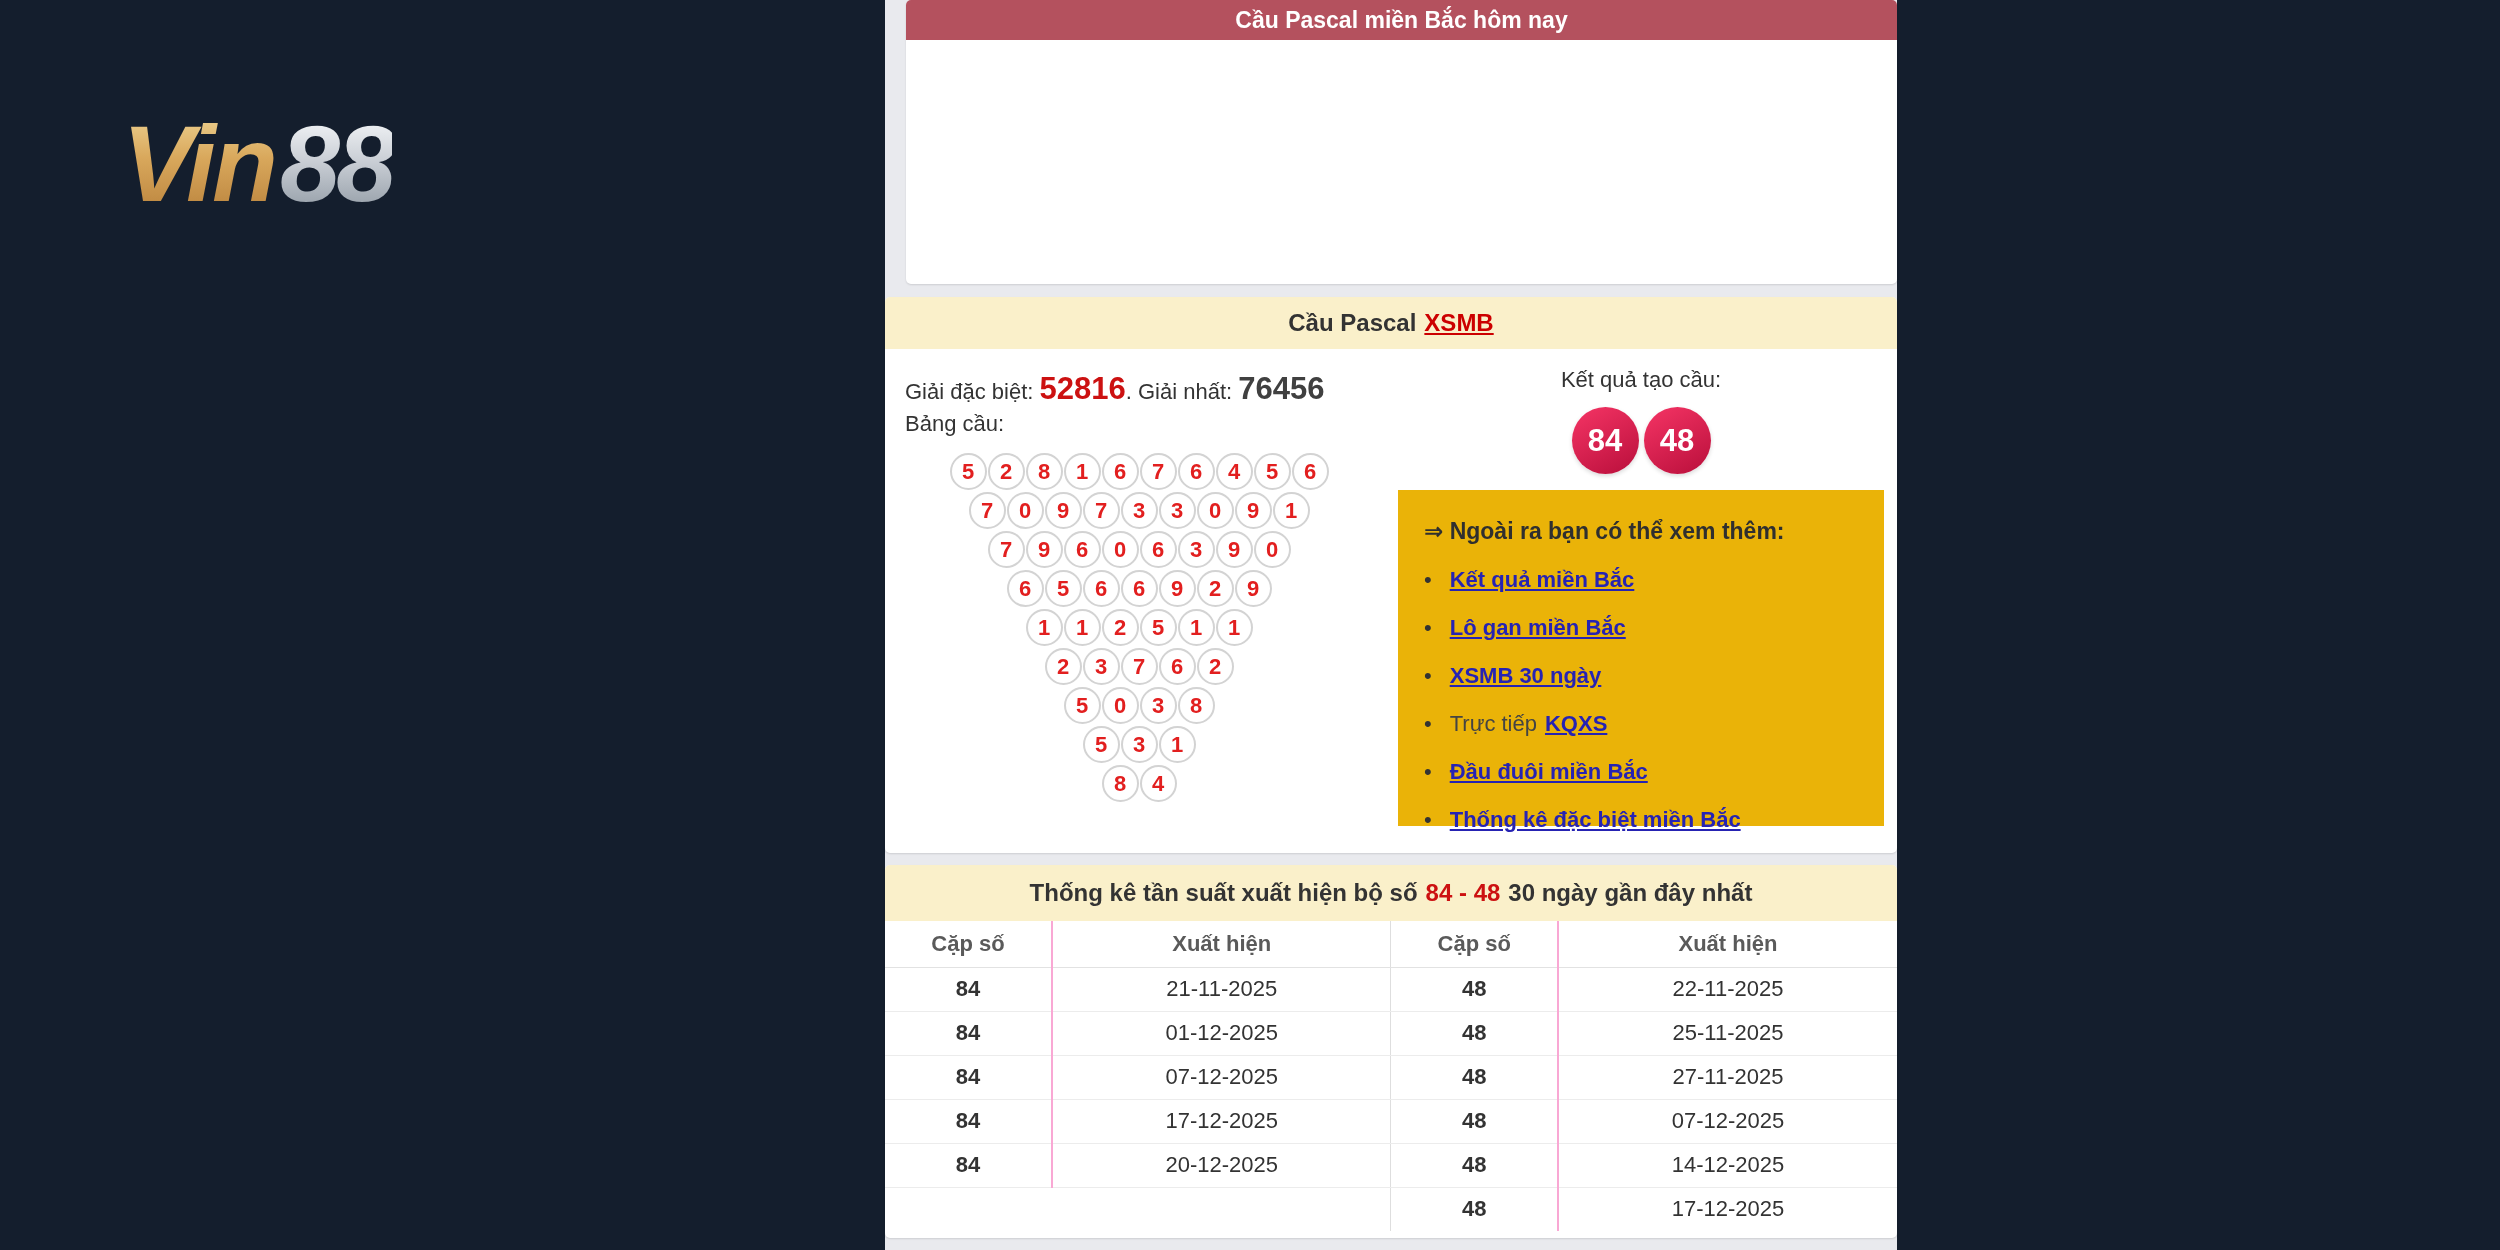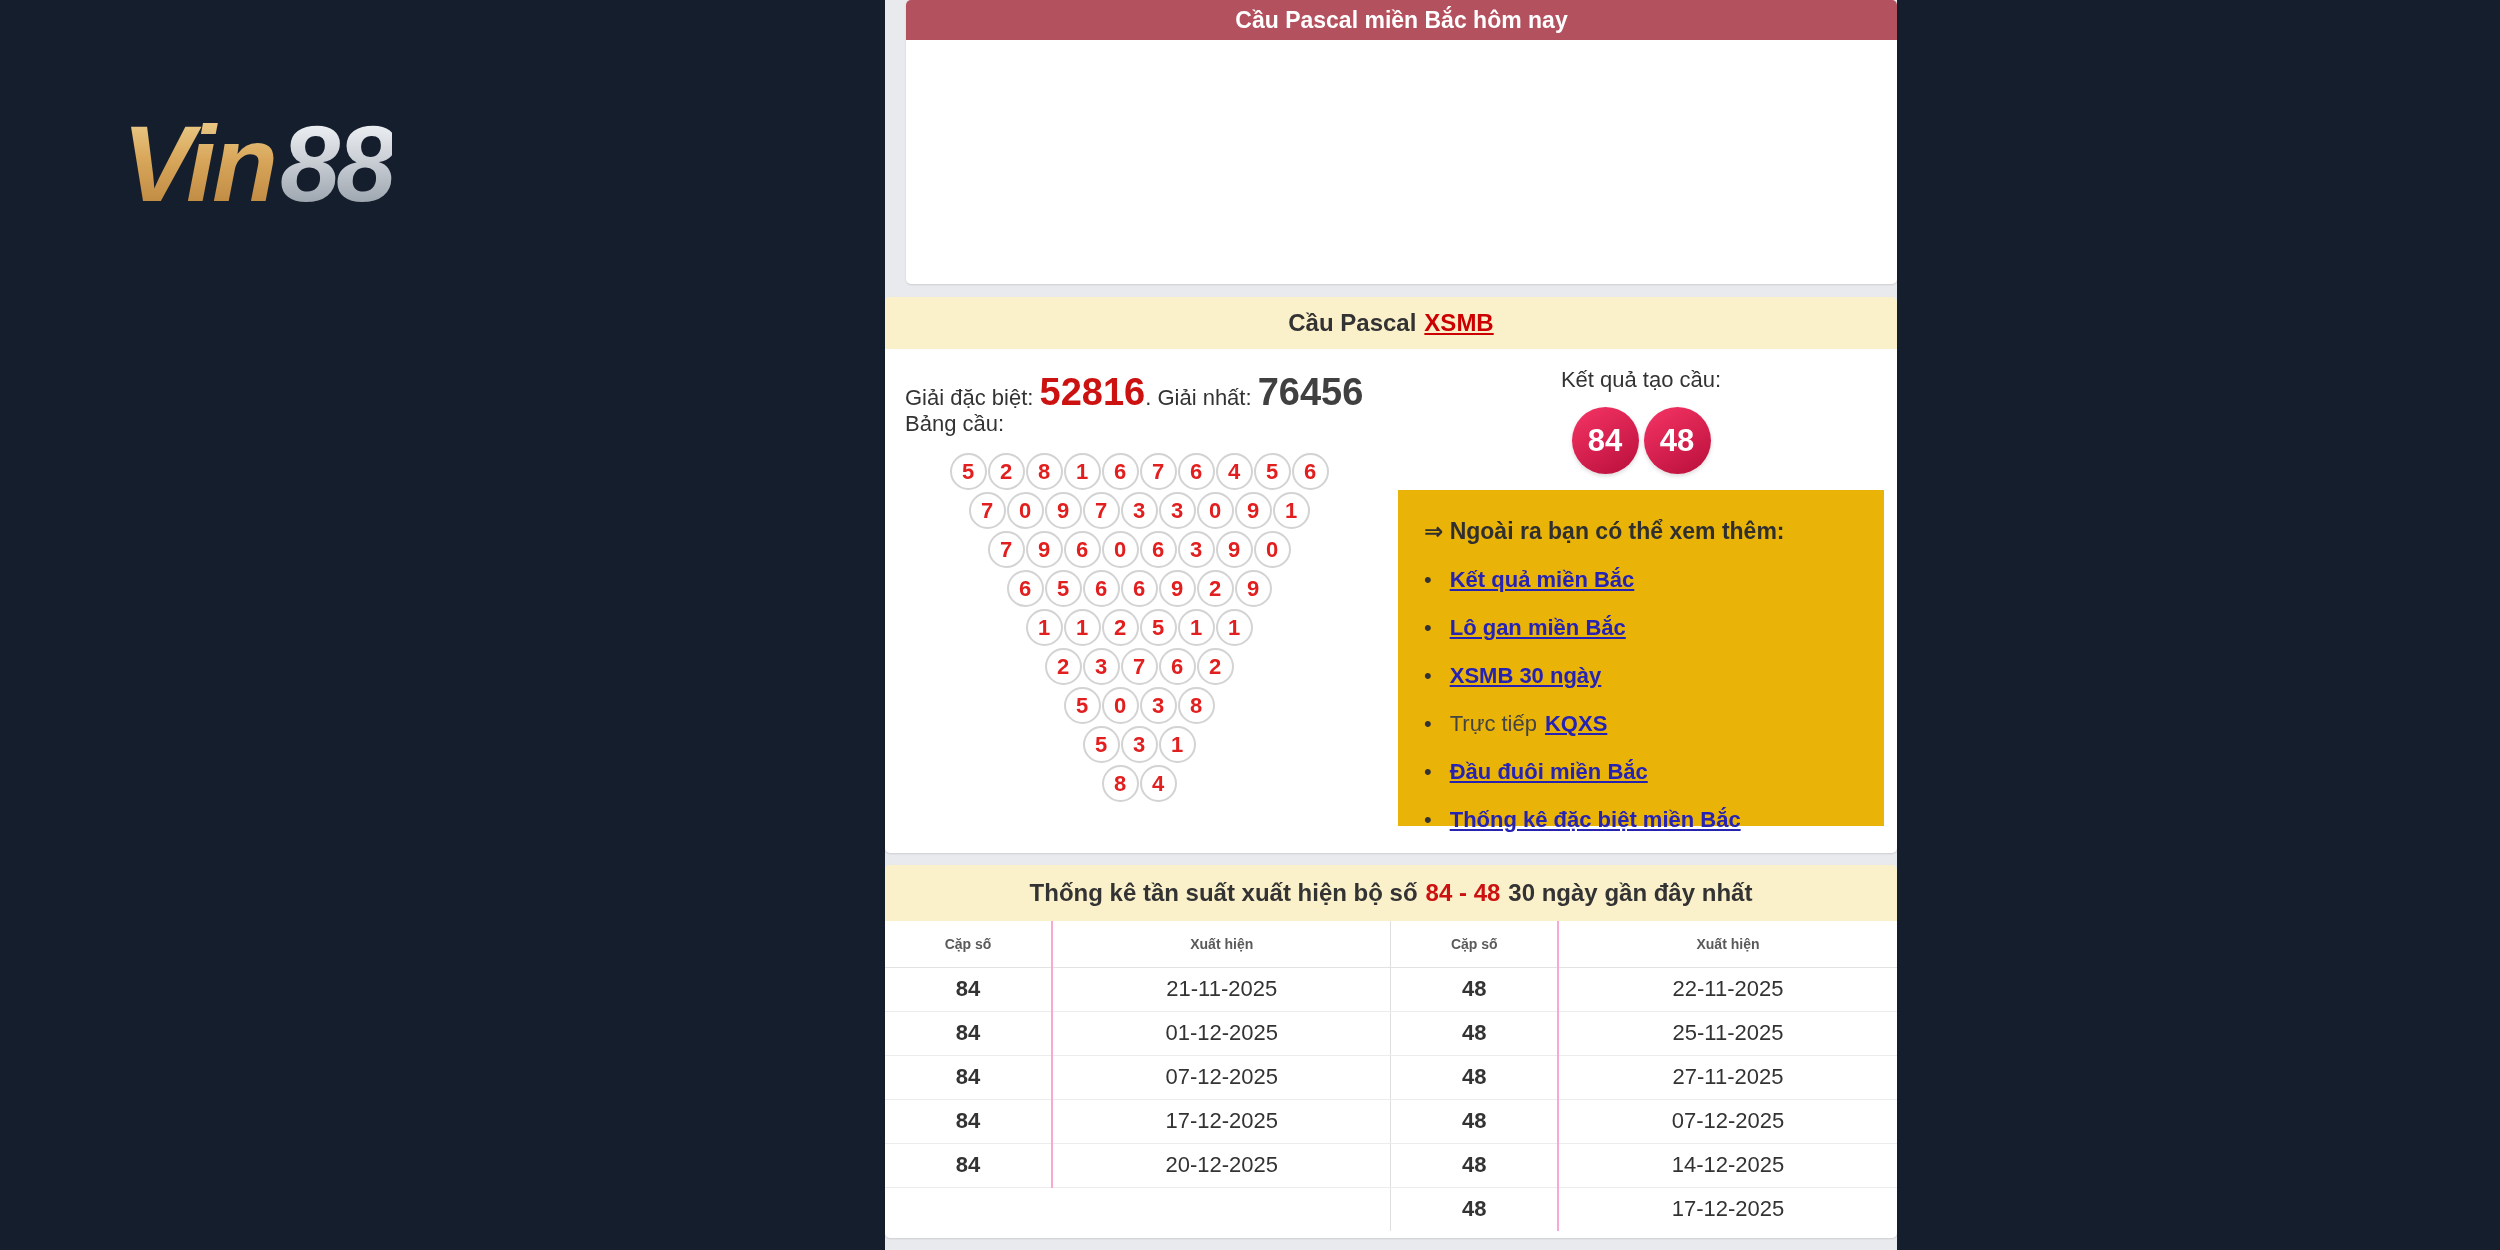--- a/index.html
+++ b/index.html
@@ -77,21 +77,21 @@
     height:52px; background:#faf0ca;
     display:flex; align-items:center; justify-content:center;
     font-weight:bold; font-size:24px; color:#333;
   }
   .xsmb-link { color:#cc0000; text-decoration:underline; margin-left:8px; }
   .pascal-body { position:relative; height:504px; }
   .prize-line {
     position:absolute; left:20px; top:22px;
     font-size:22px; color:#333; white-space:nowrap;
   }
-  .prize-num { font-weight:bold; font-size:38px; }
+  .prize-num { font-weight:bold; font-size:31px; }
   .prize-special { color:#cc1111; }
   .prize-first { color:#404040; }
   .bridge-label { position:absolute; left:20px; top:62px; font-size:22px; color:#333; }
   .triangle { position:absolute; left:0; top:104px; width:508px; }
   .tri-row { display:flex; justify-content:center; margin-bottom:2px; }
   .tri-cell {
     width:37px; height:37px; border-radius:50%;
     border:2px solid #d3d3d3; background:#fff;
     color:#e21f1f; font-weight:bold; font-size:22px;
     display:flex; align-items:center; justify-content:center;
@@ -123,21 +123,21 @@
   .freq-header {
     height:56px; background:#faf0ca;
     display:flex; align-items:center; justify-content:center;
     font-weight:bold; font-size:24px; color:#333;
   }
   .pair-red { color:#cc1111; margin:0 8px; }
   table.freq { width:100%; border-collapse:collapse; table-layout:fixed; }
   table.freq col.c-pair { width:16.5%; }
   table.freq col.c-date { width:33.5%; }
   table.freq th {
-    height:46px; font-size:14px; color:#5a5a5a; font-weight:bold;
+    height:46px; font-size:22px; color:#5a5a5a; font-weight:bold;
     border-bottom:1px solid #e2e2e2; text-align:center;
   }
   table.freq td {
     height:44px; font-size:22px; color:#333; text-align:center;
     border-bottom:1px solid #ececec;
   }
   table.freq th + th, table.freq td + td { border-left:2px solid #f9a8d4; }
   table.freq th:nth-child(3), table.freq td.mid { border-left:1px solid #dedede; }
   table.freq tr:last-child td { border-bottom:none; }
   td.pair-cell { color:#cc1111; font-weight:bold; }

